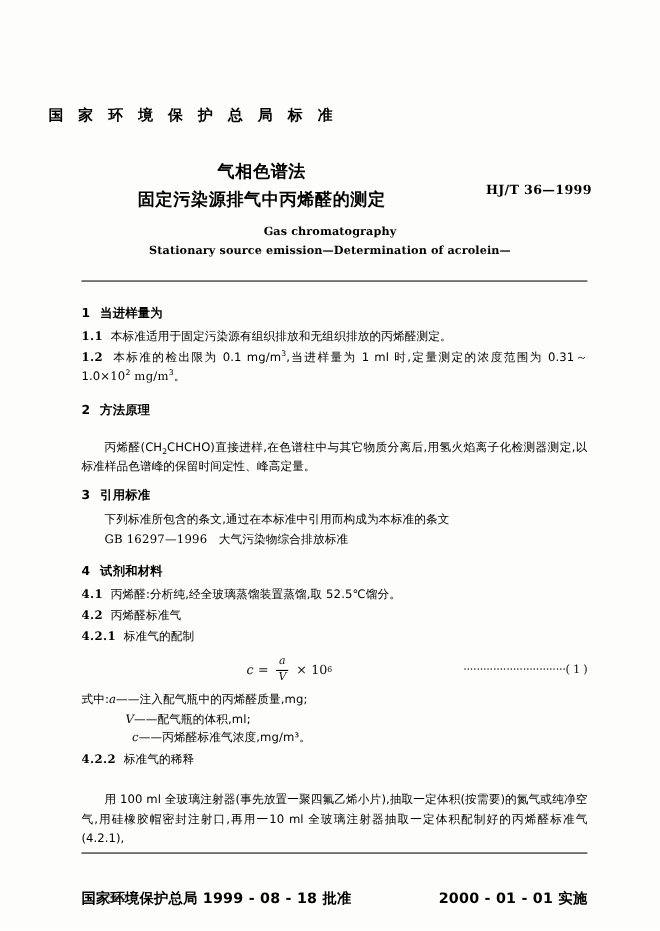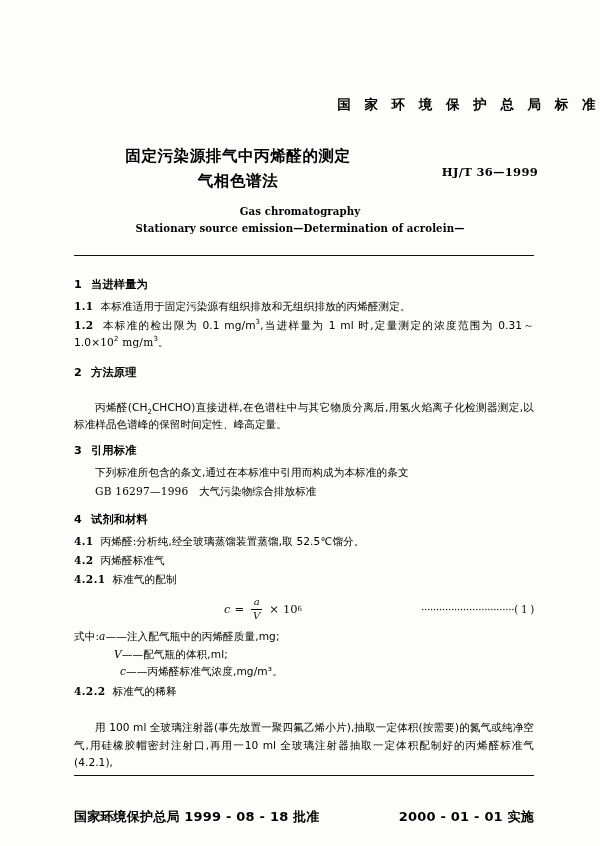--- a/index.html
+++ b/index.html
@@ -19,21 +19,22 @@
     background: #fdfdfc;
     overflow: hidden;
     box-sizing: border-box;
   }
   
   .masthead {
     position: absolute;
     left: 0;
     right: 0;
     top: 96px;
-    text-align: right;
+    text-align: left;
+    padding-left: 44px;
   }
   .org-line {
     font-size: 13.5px;
     font-weight: bold;
     letter-spacing: 4.5px;
     color: #000;
   }
   .title-block {
     position: absolute;
     left: 78px;
@@ -232,22 +233,22 @@
 </head>
 <body>
 
 <div class="page">
 
   <div class="masthead">
     <div class="org-line">国 家 环 境 保 护 总 局 标 准</div>
   </div>
 
   <div class="title-block">
+    <div class="title-main">气相色谱法</div>
     <div class="title-main">固定污染源排气中丙烯醛的测定</div>
-    <div class="title-main">气相色谱法</div>
   </div>
 
   <div class="std-number">HJ/T 36—1999</div>
 
   <div class="subtitle-block">
     <div class="subtitle-en">Gas chromatography</div>
     <div class="subtitle-en">Stationary source emission—Determination of acrolein—</div>
   </div>
 
   <div class="rule-top"></div>

